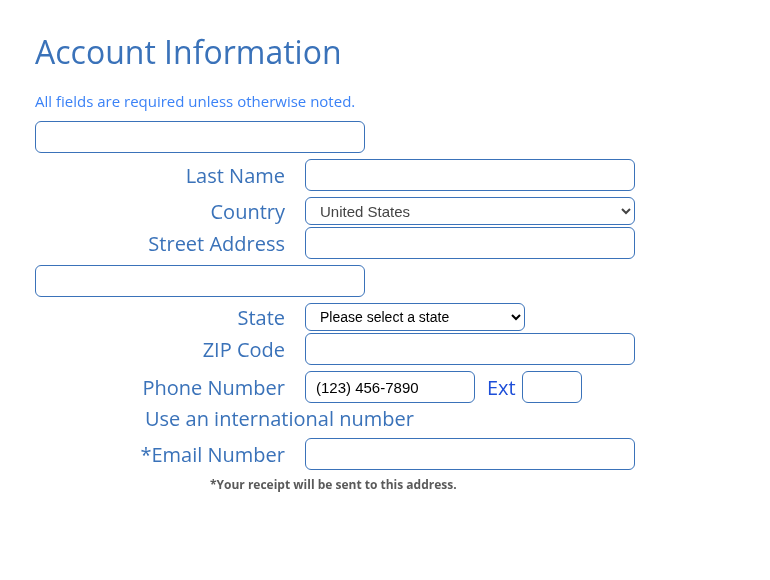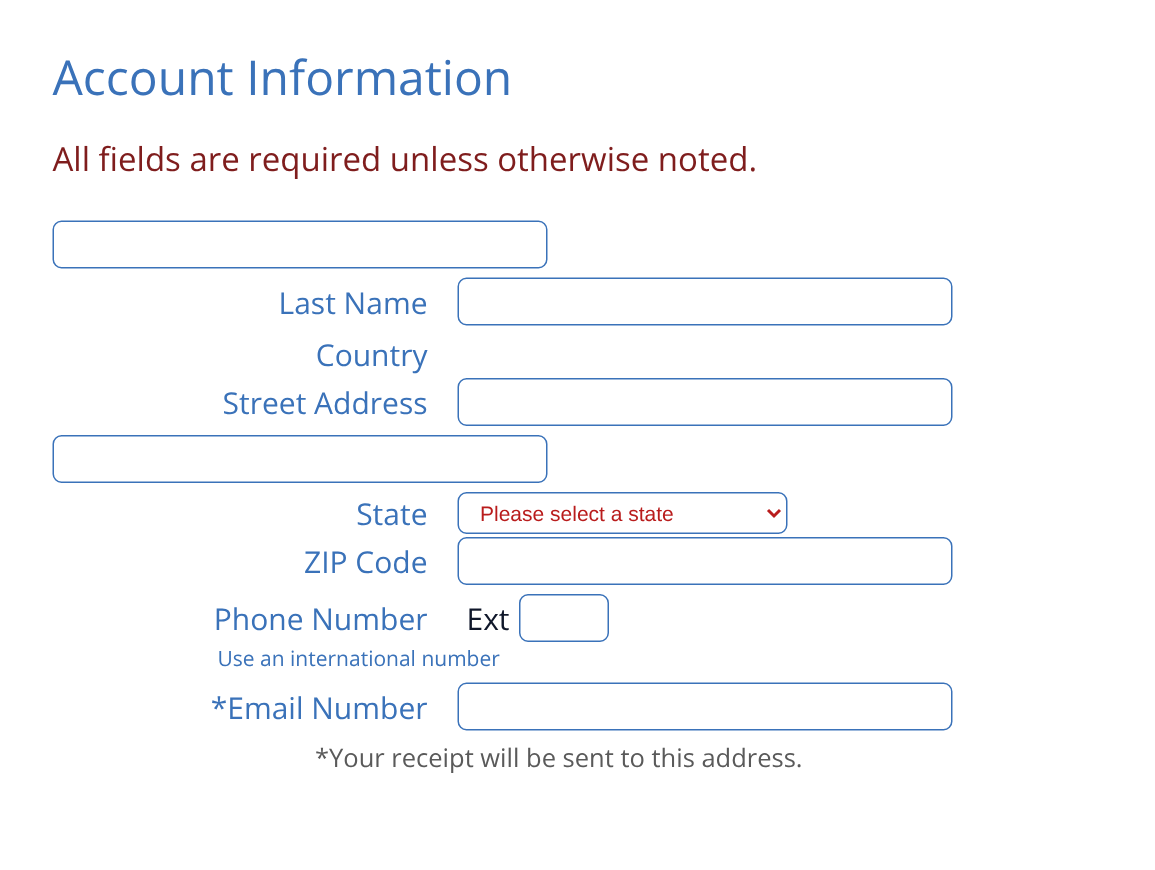--- a/index.html
+++ b/index.html
@@ -11,23 +11,23 @@
       padding: 30px 35px;
       color: #5a5a5a;
     }
     h1 {
       color: #3a72b9;
       font-weight: 400;
       font-size: 32px;
       margin-bottom: 18px;
     }
     .note {
-      color: #7f1d1d;
-      font-size: 22px;
-      margin-bottom: 26px;
+      color: #3b82f6;
+      font-size: 15px;
+      margin-bottom: 10px;
     }
     .form { }
     .row {
       display: flex;
       align-items: center;
       margin-bottom: 6px;
     }
     .row.tight { margin-bottom: 2px; }
     .label-col {
       width: 270px;
@@ -46,47 +46,48 @@
       display: flex;
       align-items: center;
       gap: 6px;
     }
     input[type="text"], select {
       border: 1.5px solid #3a72b9;
       border-radius: 6px;
       height: 32px;
       padding: 4px 10px;
       font-size: 15px;
-      color: #b91c1c;
+      color: #000000;
       background: #fff;
       outline: none;
     }
     .w-full { width: 330px; }
     .w-phone { width: 170px; }
     .w-ext { width: 60px; }
     .w-state { width: 220px; height: 28px; font-size: 14px; }
     select.w-full { height: 28px; font-size: 15px; color: #444; }
     .ext-label {
-      color: #0f172a;
+      color: #1d4ed8;
       font-size: 20px;
       margin-left: 6px;
     }
     .intl-link {
       color: #3a72b9;
-      font-size: 14px;
+      font-size: 20px;
       padding-left: 110px;
       margin-top: 2px;
       margin-bottom: 6px;
       cursor: pointer;
     }
     .receipt-note {
       color: #5a5a5a;
-      font-size: 17px;
+      font-size: 12px;
       padding-left: 175px;
       margin-top: 6px;
+      font-weight: bold;
     }
   </style>
 </head>
 <body>
 
 <h1>Account Information</h1>
 <div class="note">All fields are required unless otherwise noted.</div>
 
 <div class="form">
 
@@ -99,20 +100,25 @@
   <div class="row">
     <div class="label-col">Last Name</div>
     <div class="input-col">
       <input type="text" class="w-full" style="">
     </div>
   </div>
 
 
   <div class="row tight">
     <div class="label-col">Country</div>
+    <div class="input-col">
+      <select class="w-full">
+        <option>United States</option>
+      </select>
+    </div>
   </div>
 
   <div class="row">
     <div class="label-col">Street Address</div>
     <div class="input-col">
       <input type="text" class="w-full" style="">
     </div>
   </div>
 
   <div class="row">
@@ -133,20 +139,21 @@
   <div class="row">
     <div class="label-col">ZIP Code</div>
     <div class="input-col">
       <input type="text" class="w-full" style="">
     </div>
   </div>
 
   <div class="row tight">
     <div class="label-col">Phone Number</div>
     <div class="input-col">
+      <input type="text" class="w-phone" value="(123) 456-7890" style="">
       <span class="ext-label">Ext</span>
       <input type="text" class="w-ext" style="">
     </div>
   </div>
 
   <div class="intl-link">Use an international number</div>
 
   <div class="row">
     <div class="label-col">*Email Number</div>
     <div class="input-col">

